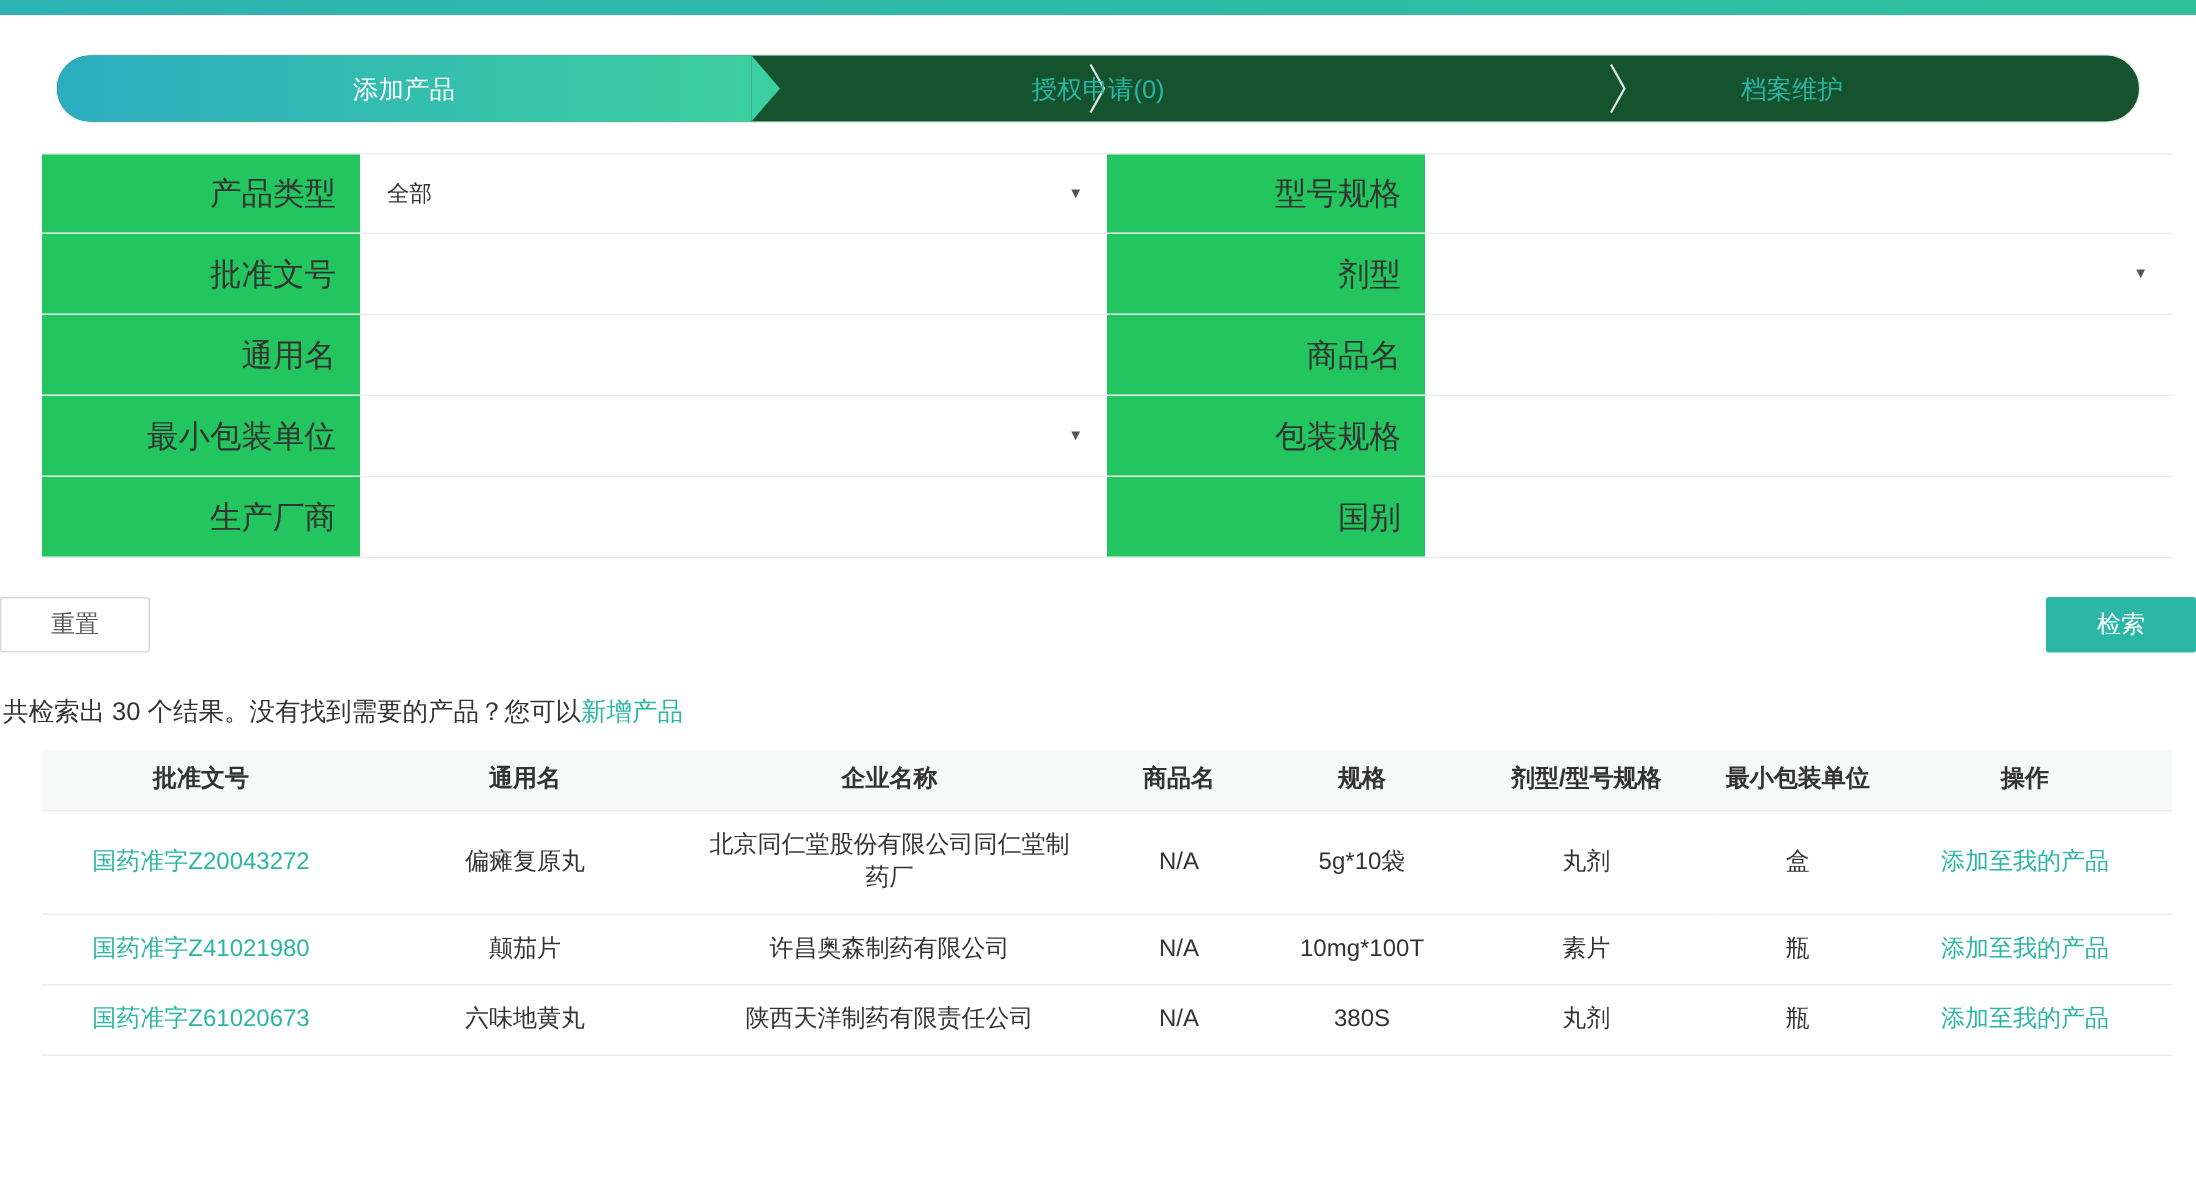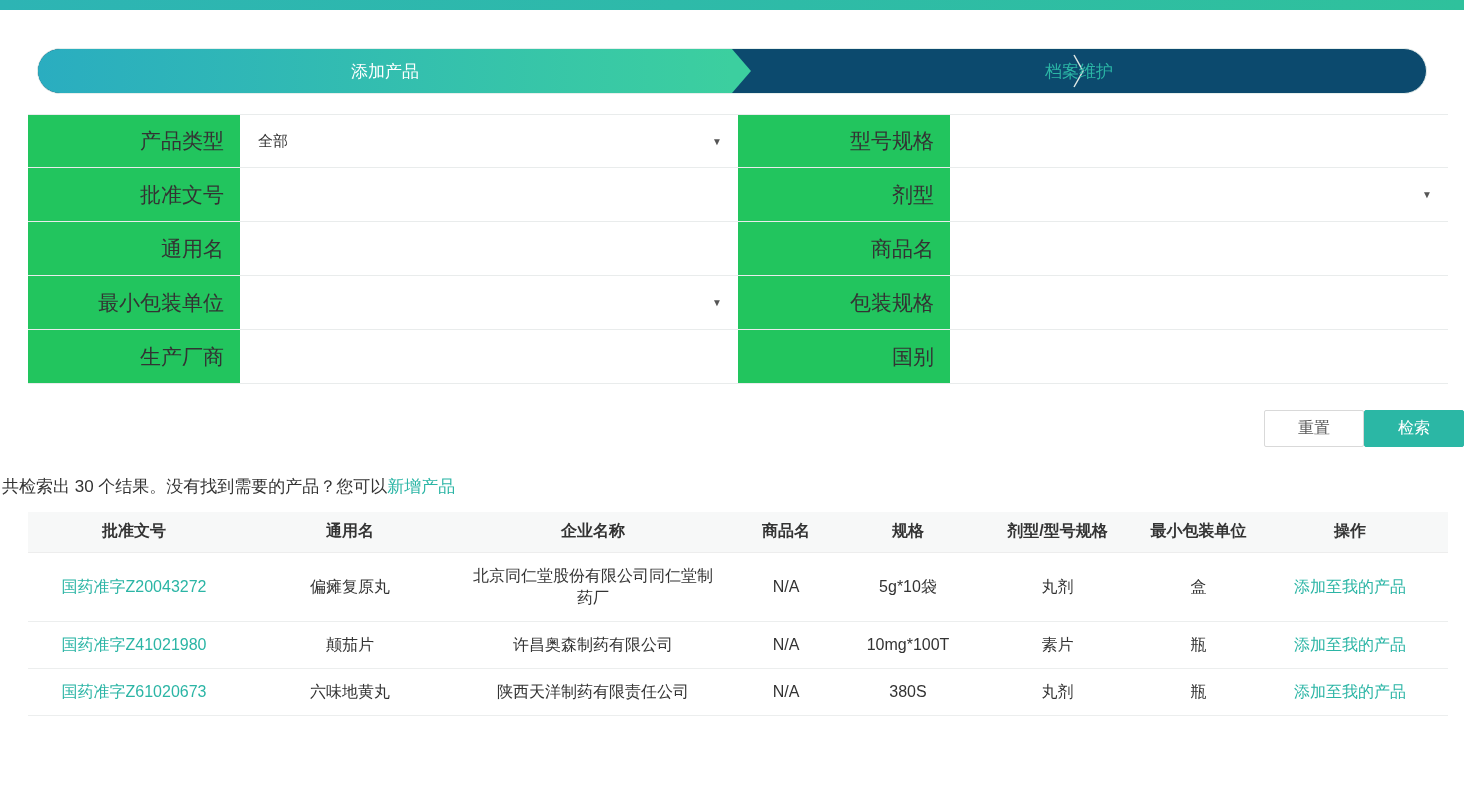--- a/index.html
+++ b/index.html
@@ -2,22 +2,22 @@
 <html><head>
 <meta charset="utf-8">
 <style>
   *{box-sizing:border-box;margin:0;padding:0}
   html,body{width:1464px;height:802px;overflow:hidden;background:#fff;
     font-family:"Liberation Sans","DejaVu Sans",sans-serif;color:#333}
 
   .topbar{height:10px;background:linear-gradient(90deg,#2db4b4,#2fc19c)}
 
   
-  .steps{position:relative;display:flex;margin:38px 37px 0;height:46px;
-    background:#0c4a6e;border:1px solid #e6efec;border-radius:23px}
+  .steps{position:relative;display:flex;margin:26px 37px 0;height:46px;
+    background:#14532d;border:1px solid #e6efec;border-radius:23px}
   .step{flex:1;display:flex;align-items:center;justify-content:center;
     font-size:17px;color:#2bb5a5;cursor:pointer;position:relative}
   .step.active{background:linear-gradient(90deg,#2aadc0,#3ccf9f);
     border-radius:23px 0 0 23px;color:#fff;z-index:2}
   .step.active::after{content:"";position:absolute;right:-19px;top:0;
     border-top:22px solid transparent;border-bottom:22px solid transparent;
     border-left:19px solid #3ccf9f}
   .step-sep{position:absolute;top:0;height:100%;display:flex;align-items:center;
     transform:translateX(-50%);pointer-events:none}
 
@@ -28,21 +28,21 @@
   .frow:first-child{border-top:1px solid #e9ecec}
   .flabel{width:212px;background:#22c55e;display:flex;align-items:center;
     justify-content:flex-end;padding-right:16px;font-size:21px;color:#333}
   .fvalue{flex:1;position:relative;display:flex;align-items:center;background:#fff}
   .fvalue input{width:100%;height:100%;border:0;outline:none;
     padding:0 34px 0 18px;font-size:15px;color:#333;background:transparent;
     font-family:inherit}
   .caret{position:absolute;right:16px;color:#555;font-size:10px;pointer-events:none}
 
   
-  .btns{display:flex;justify-content:flex-end;gap:0;margin-top:26px}
+  .btns{display:flex;justify-content:space-between;gap:0;margin-top:26px}
   .btn{width:100px;height:37px;font-size:16px;display:flex;align-items:center;
     justify-content:center;cursor:pointer;font-family:inherit;border-radius:2px}
   .btn-reset{background:#fff;border:1px solid #d9d9d9;color:#595959}
   .btn-search{background:#2bb7a5;border:1px solid #2bb7a5;color:#fff}
 
   
   .summary{margin:28px 0 0 2px;font-size:17px;color:#333}
   a.link{color:#2bb5a5;text-decoration:none;cursor:pointer}
 
   table.results{border-collapse:collapse;margin:14px 16px 0 28px;width:1420px;
@@ -59,20 +59,23 @@
 <div class="topbar"></div>
 
 <div class="steps" id="steps-bar">
     <div class="step active">
       <span>添加产品</span>
     </div>
     <div class="step-sep" style="left: 50%;">
       <svg width="14" height="44" viewBox="0 0 14 44">
         <polyline points="2,6 11,22 2,38" fill="none" stroke="#dde6e4" stroke-width="1.5"></polyline>
       </svg>
+    </div>
+    <div class="step">
+      <span>授权申请(0)</span>
     </div>
     <div class="step-sep" style="left: 75%;">
       <svg width="14" height="44" viewBox="0 0 14 44">
         <polyline points="2,6 11,22 2,38" fill="none" stroke="#dde6e4" stroke-width="1.5"></polyline>
       </svg>
     </div>
     <div class="step">
       <span>档案维护</span>
     </div>
   </div>

